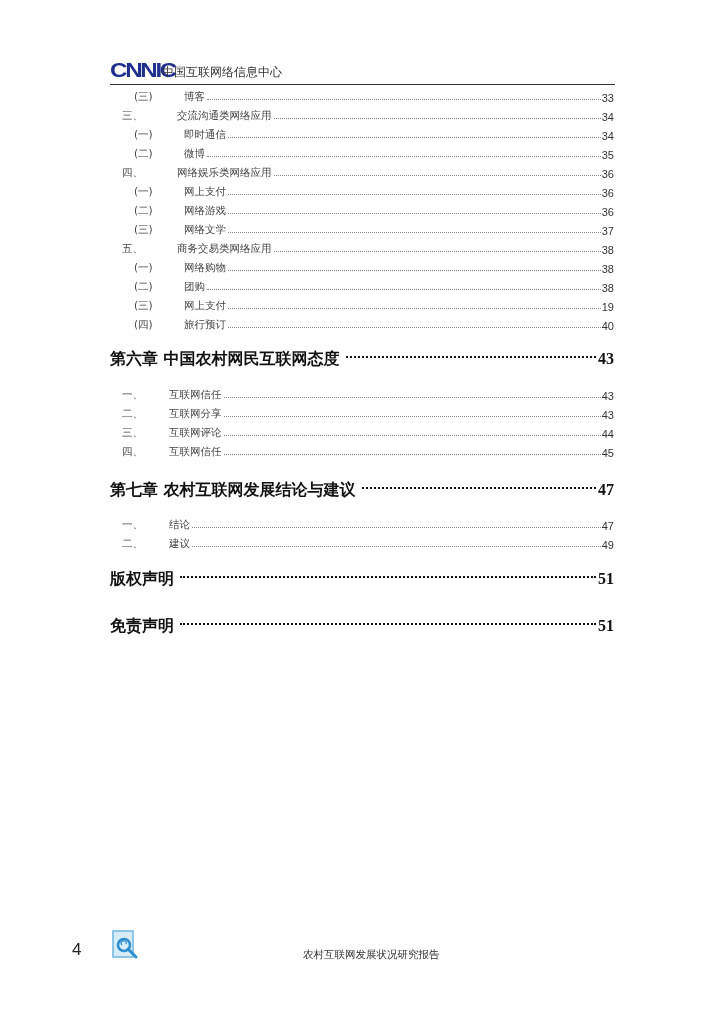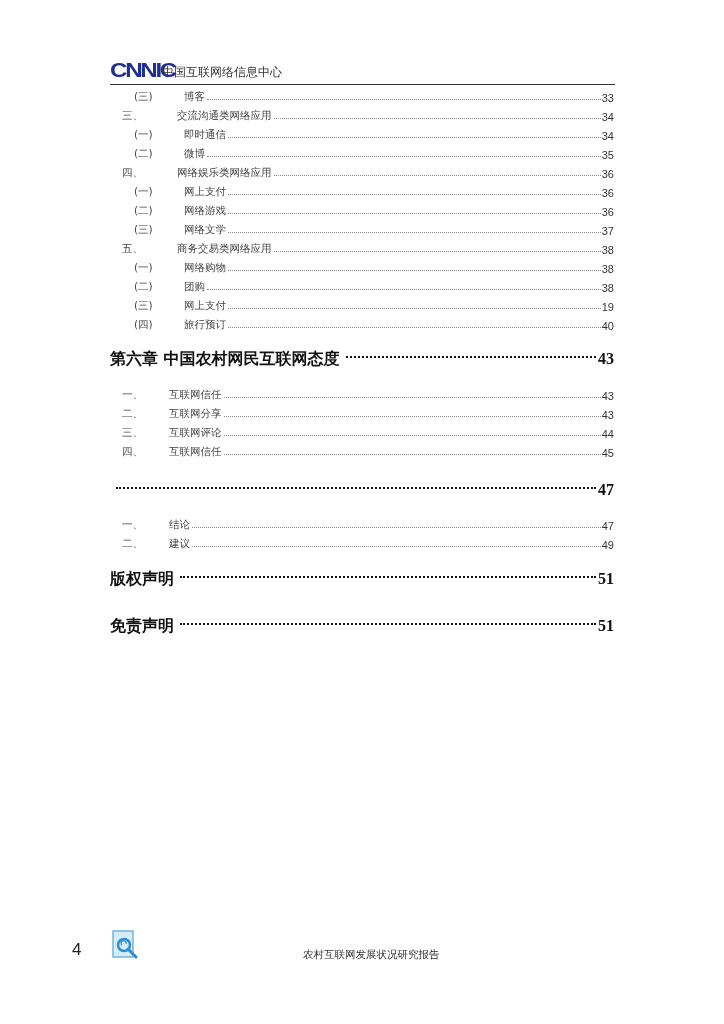--- a/index.html
+++ b/index.html
@@ -168,20 +168,21 @@
     <span class="page">44</span>
   </div>
   <div class="row lvl1b" style="top:355px">
     <span class="num">四、</span>
     <span class="title">互联网信任</span>
     <span class="dots"></span>
     <span class="page">45</span>
   </div>
 
   <div class="chapter" style="top:390px">
+    <span class="title">第七章  农村互联网发展结论与建议</span>
     <span class="dots"></span>
     <span class="page">47</span>
   </div>
   <div class="row lvl1b" style="top:428px">
     <span class="num">一、</span>
     <span class="title">结论</span>
     <span class="dots"></span>
     <span class="page">47</span>
   </div>
   <div class="row lvl1b" style="top:447px">

